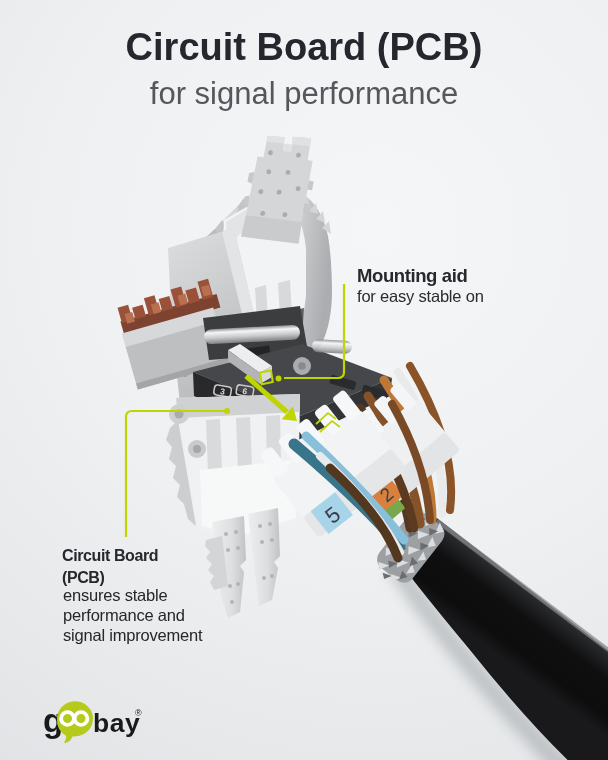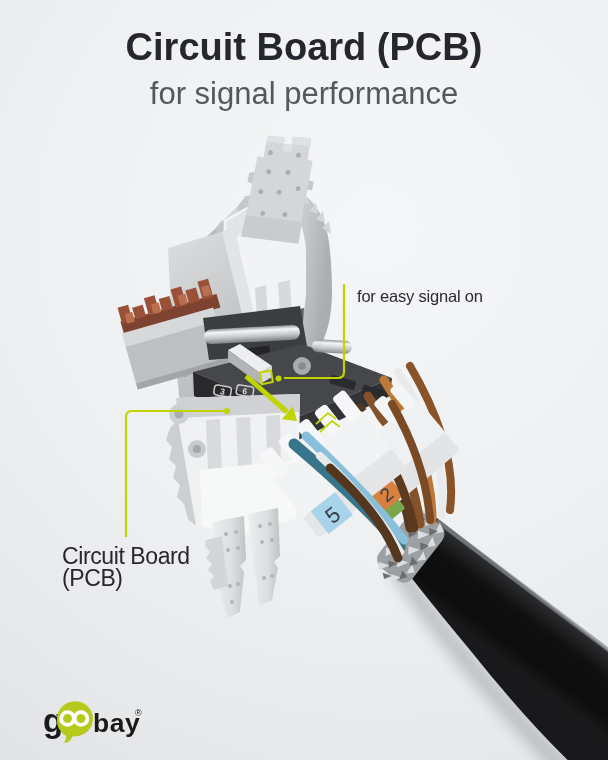--- a/index.html
+++ b/index.html
@@ -4,21 +4,21 @@
 <style>
   html,body{margin:0;padding:0;}
   body{width:608px;height:760px;overflow:hidden;font-family:"Liberation Sans",sans-serif;}
   #stage{position:relative;width:608px;height:760px;
     background:radial-gradient(120% 95% at 62% 30%, #f5f6f7 0%, #eef0f1 45%, #e6e8ea 75%, #dee0e3 100%);}
   .t{position:absolute;color:#26262c;}
   #title{left:0;right:0;top:26px;text-align:center;font-size:38px;font-weight:700;letter-spacing:0px;color:#26262e;}
   #subtitle{left:0;right:0;top:76px;text-align:center;font-size:31px;font-weight:400;color:#54585c;}
   #ma1{left:357px;top:265px;font-size:18.5px;font-weight:700;letter-spacing:-0.4px;color:#27272d;}
   #ma2{left:357px;top:287px;font-size:16.5px;letter-spacing:-0.2px;color:#2b2b30;}
-  #cb1{left:62px;top:545px;font-size:23px;font-weight:400;letter-spacing:-0.4px;line-height:22px;color:#27272d;}
+  #cb1{left:62px;top:545px;font-size:16px;font-weight:700;letter-spacing:-0.4px;line-height:22px;color:#27272d;}
   #cb2{left:63px;top:586px;font-size:16.5px;letter-spacing:-0.2px;line-height:19.8px;color:#26262b;}
   svg{position:absolute;left:0;top:0;}
 </style>
 </head>
 <body>
 <div id="stage">
 <svg width="608" height="760" viewBox="0 0 608 760">
 <defs>
   <linearGradient id="metalV" x1="0" y1="0" x2="1" y2="0">
     <stop offset="0" stop-color="#e8eaec"></stop>
@@ -287,22 +287,24 @@
 <circle cx="278.5" cy="378.4" r="3" fill="#c0d400"></circle>
 <circle cx="227" cy="411" r="3" fill="#c0d400"></circle>
 <g>
   <line x1="246" y1="376" x2="287" y2="412" stroke="#c0d400" stroke-width="5"></line>
   <polygon points="297,421 281.7,419.2 292.9,406.6 " fill="#c0d400"></polygon>
 </g>
 </svg>
 
 <div class="t" id="title">Circuit Board (PCB)</div>
 <div class="t" id="subtitle">for signal performance</div>
-<div class="t" id="ma2">for easy signal on</div>
+<div class="t" id="ma1">Mounting aid</div>
+<div class="t" id="ma2">for easy stable on</div>
 <div class="t" id="cb1">Circuit Board<br>(PCB)</div>
+<div class="t" id="cb2">ensures stable<br>performance and<br>signal improvement</div>
 
 <svg width="120" height="60" viewBox="0 0 120 60" style="left:40px;top:692px;">
   <text x="3" y="40" font-size="33" font-weight="bold" fill="#1a1a1a" font-family="Liberation Sans">g</text>
   <path d="M17,27 a18,17.5 0 1 1 19,17.2 l-3.5,0.2 q-3,7 -8.5,6.4 q2.6,-3.4 2.2,-6.8 a18,17.5 0 0 1 -9.2,-17 Z" fill="#b5ca1d"></path>
   <circle cx="27.5" cy="26.5" r="6.4" fill="none" stroke="#ffffff" stroke-width="3.8"></circle>
   <circle cx="41" cy="26.5" r="6.4" fill="none" stroke="#ffffff" stroke-width="3.8"></circle>
   <text x="53" y="40" font-size="26.5" font-weight="bold" fill="#1a1a1a" font-family="Liberation Sans" letter-spacing="0.5">bay</text>
   <text x="95" y="24" font-size="9" fill="#1a1a1a" font-family="Liberation Sans">®</text>
 </svg>
 </div>

